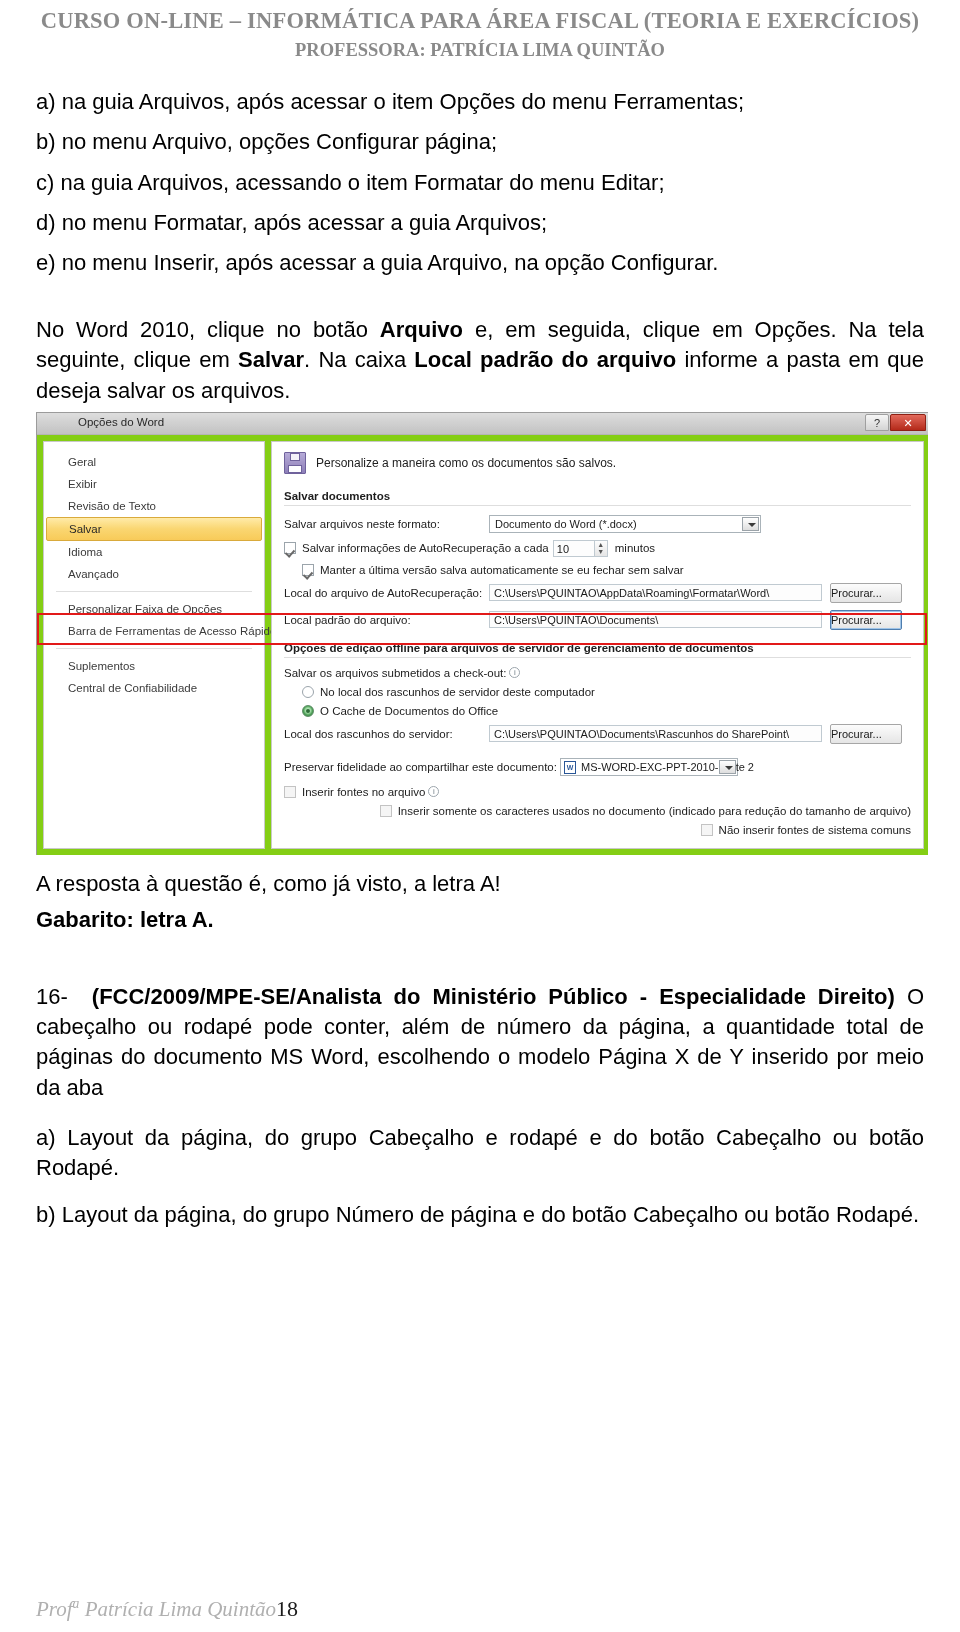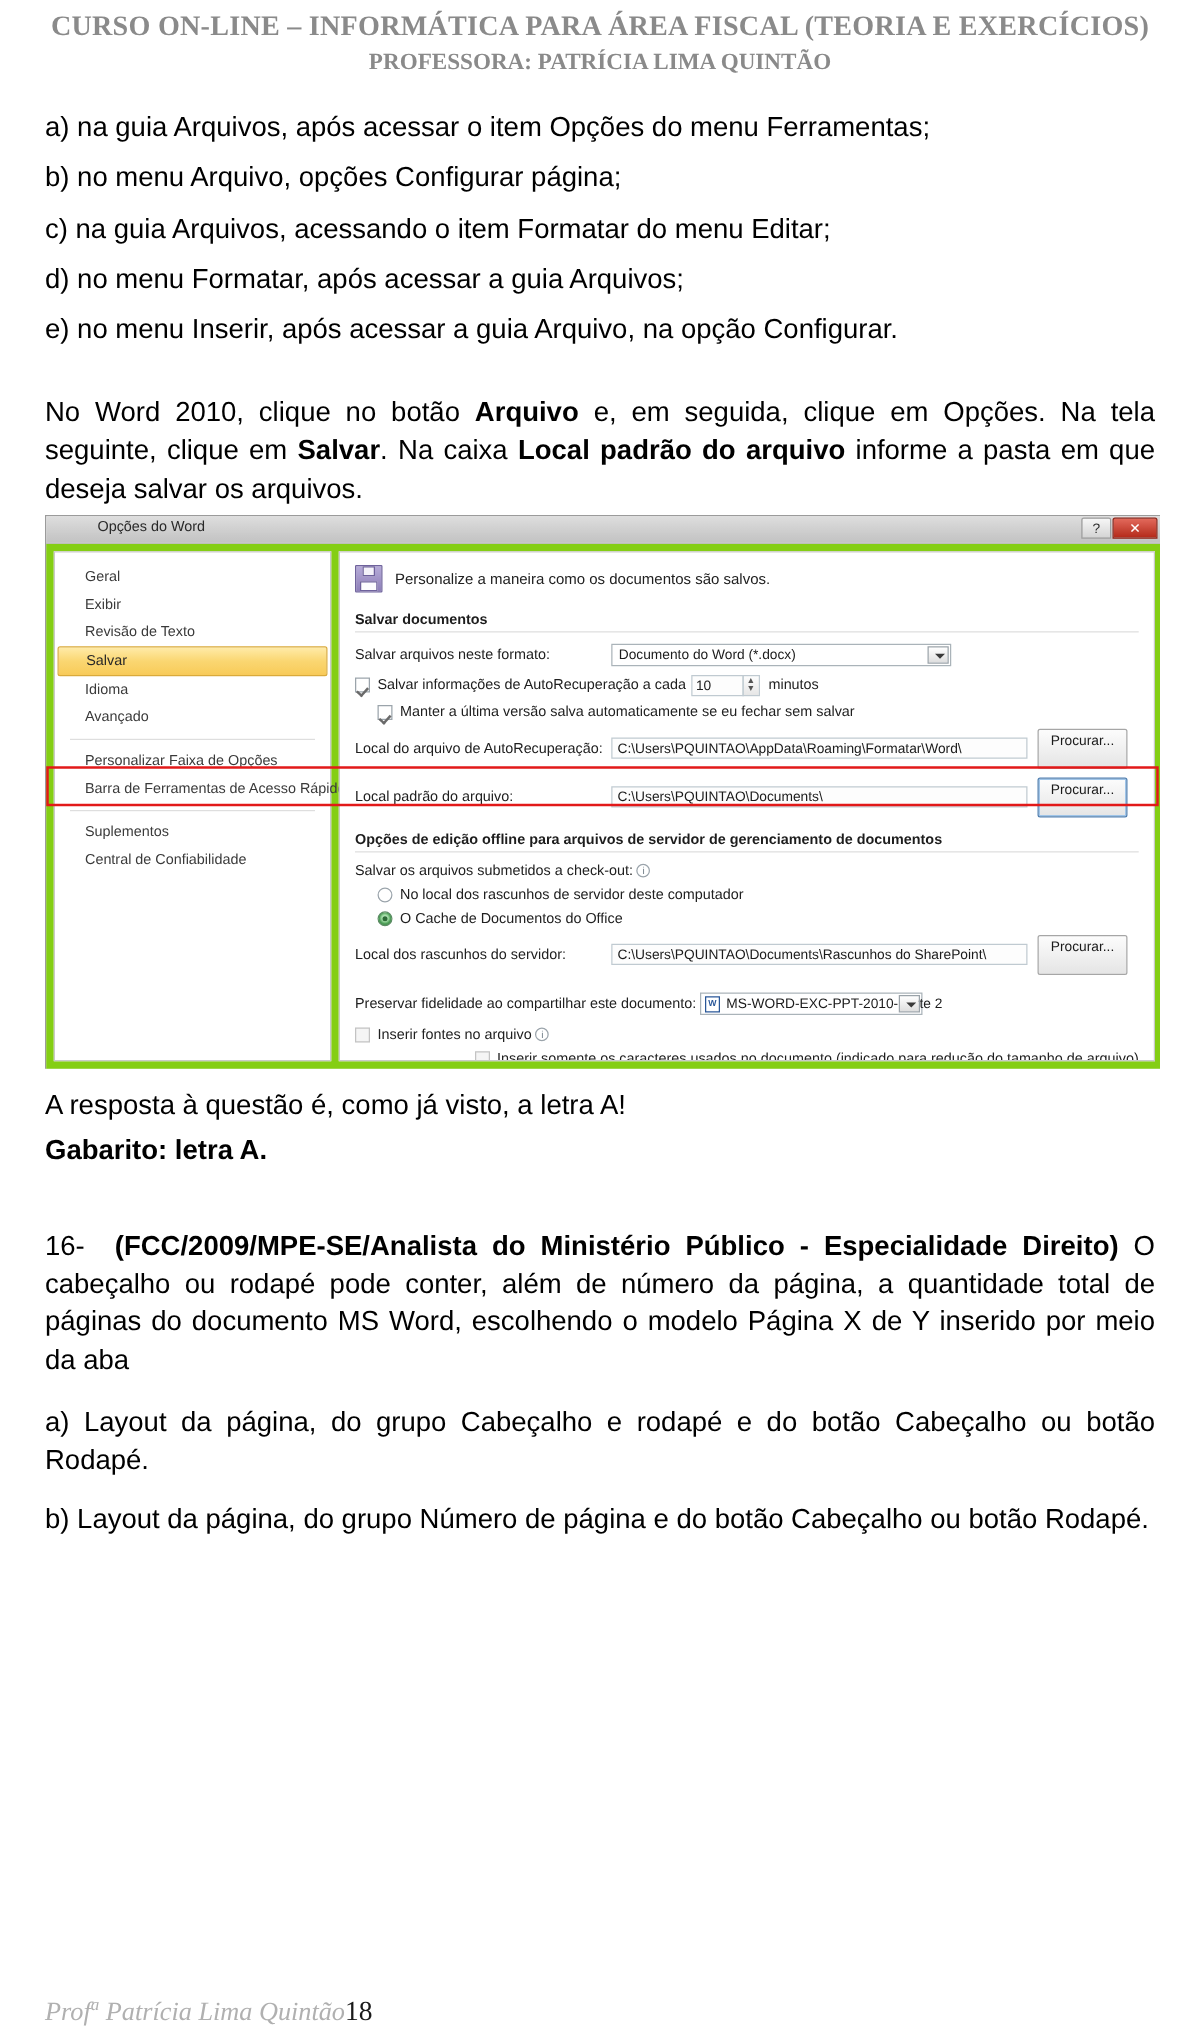--- a/index.html
+++ b/index.html
@@ -257,27 +257,26 @@
     background: #fff;
     border: 1px solid #2b5797;
     font-size: 7px;
     color: #2b5797;
     text-align: center;
     line-height: 12px;
     font-weight: bold;
   }
   .ss-btn {
     width: 72px;
-    height: 32px;
+    height: 20px;
     background: linear-gradient(180deg,#fafafa,#e3e3e3);
     border: 1px solid #a5a5a5;
     border-radius: 2px;
     font-size: 11px;
     color: #1c1c1c;
-    text-align: center;
     line-height: 18px;
     margin-left: 8px;
     flex: 0 0 auto;
   }
   .ss-btn.focused {
     border: 1px solid #4f7dad;
     box-shadow: 0 0 0 1px #9ec3e6 inset;
   }
 
   .cb {

